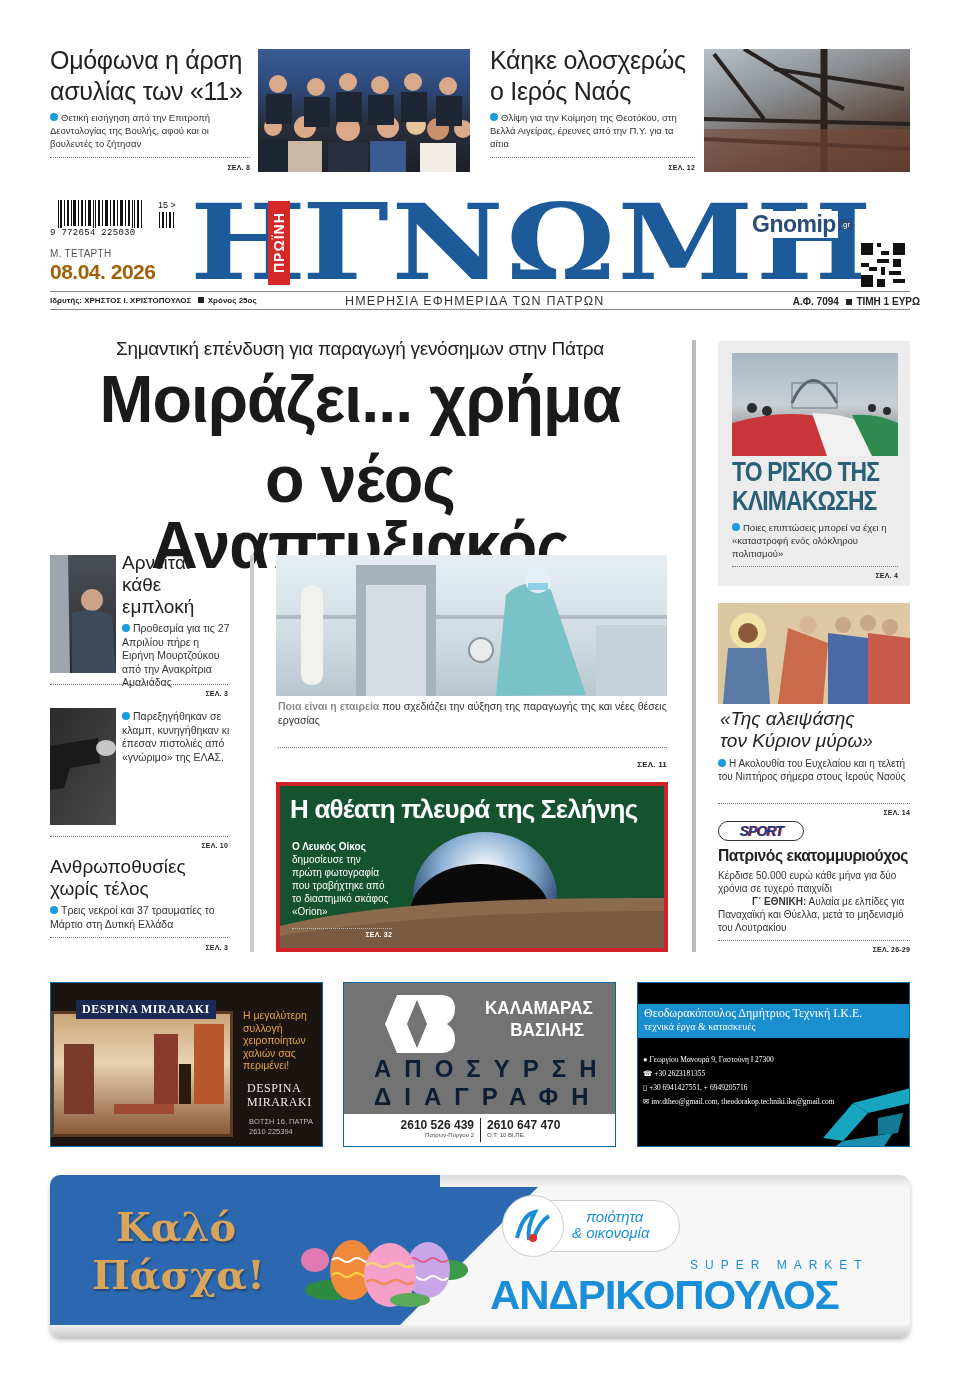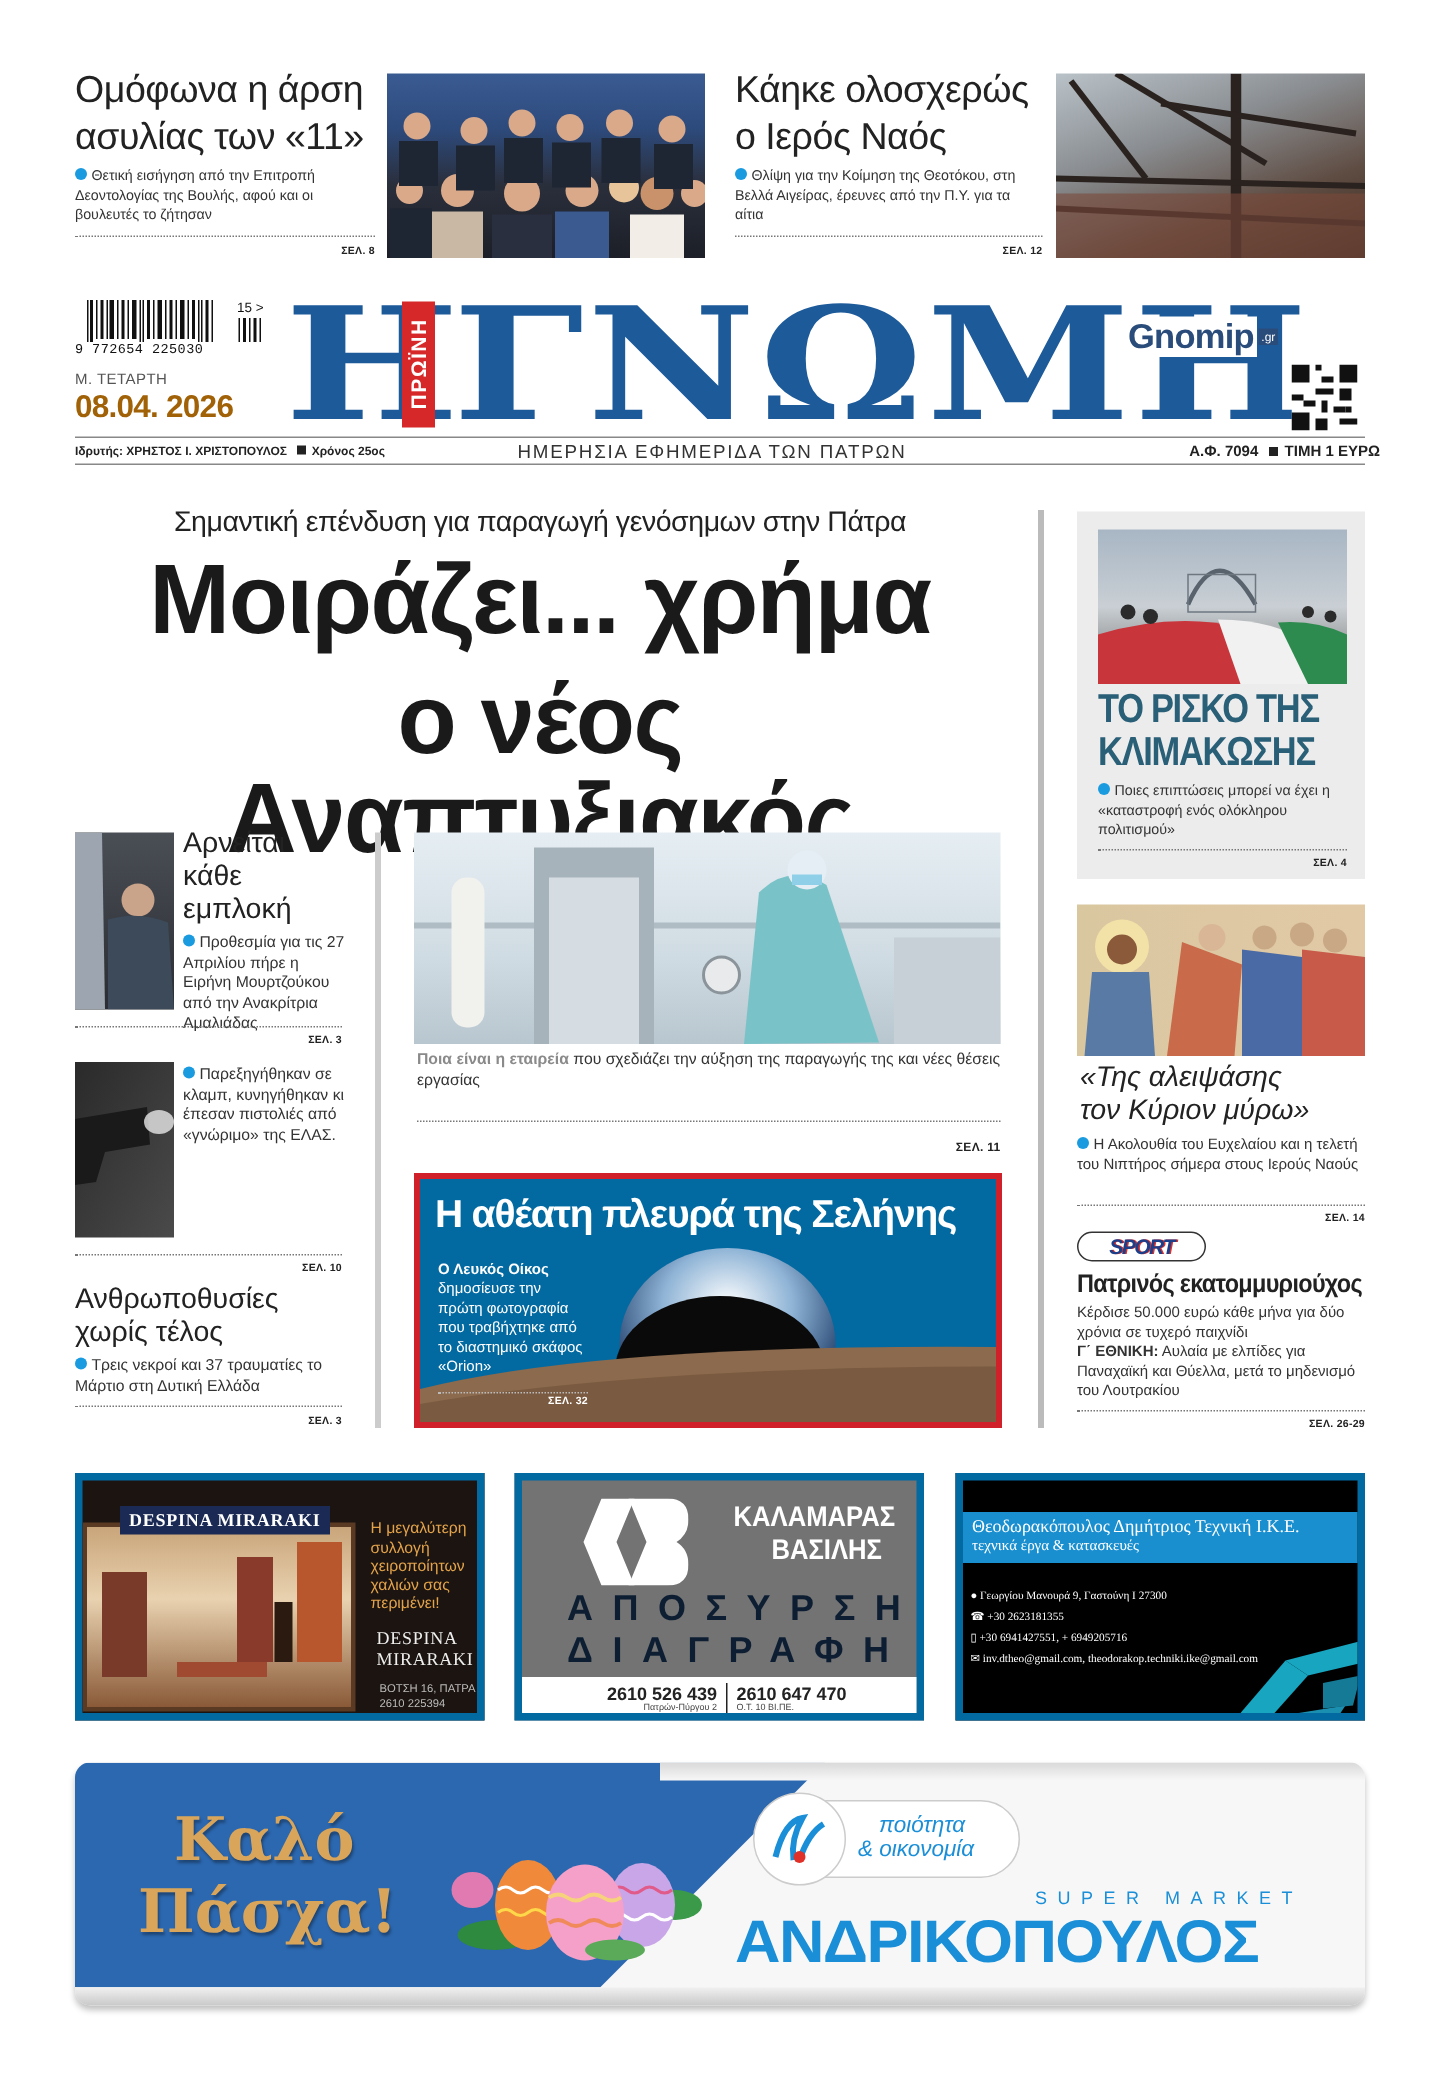--- a/index.html
+++ b/index.html
@@ -20,21 +20,21 @@
   .proini { background: #d62828; color: #fff; font-weight: bold; font-size: 14px; writing-mode: vertical-rl; transform: rotate(180deg); text-align: center; letter-spacing: 1px; display: flex; align-items: center; justify-content: center; }
 
   
   .kicker { font-size: 19px; color: #222; text-align: center; letter-spacing: -0.3px; }
   .headline { font-weight: bold; font-size: 66px; line-height: 66px; color: #1a1a1a; text-align: center; letter-spacing: -1px; transform: scaleX(0.98); }
 
   
   .side-title { font-size: 19px; line-height: 22px; color: #222; }
   .side-sub { font-size: 10.5px; line-height: 13.5px; color: #333; }
 
-  .ad { border: 5px solid #0369a1; overflow: hidden; }
+  .ad { border: 1px solid #0369a1; overflow: hidden; }
 </style>
 </head>
 <body>
 
 <div class="abs" style="left:50px; top:45px; width:200px; height:130px;">
   <div class="teaser-title">
     <div>Ομόφωνα η άρση</div>
     <div>ασυλίας των «11»</div>
   </div>
   <div class="teaser-sub" style="margin-top:4px;"><span class="dot"></span><span>Θετική εισήγηση από την Επιτροπή Δεοντολογίας της Βουλής, αφού και οι βουλευτές το ζήτησαν</span></div>
@@ -213,21 +213,21 @@
     <rect x="252" y="28" width="20" height="7" fill="#8fd0e8"></rect>
     <rect x="320" y="70" width="71" height="71" fill="#c6d0d6"></rect>
   </svg>
 </div>
 <div class="abs" style="left:278px; top:699px; width:390px; font-size:10.5px; line-height:14px; color:#333;">
   <span style="color:#8a8a8a; font-weight:bold;">Ποια είναι η εταιρεία</span><span> που σχεδιάζει την αύξηση της παραγωγής της και νέες θέσεις εργασίας</span>
 </div>
 <div class="dotted abs" style="left:278px; top:747px; width:389px;"></div>
 <div class="pg abs" style="left:600px; top:760px; width:67px; font-size:8px;">ΣΕΛ. 11</div>
 
-<div class="abs" style="left:276px; top:782px; width:392px; height:170px; border:4px solid #d0202a; background: #0369a1; overflow:hidden;">
+<div class="abs" style="left:276px; top:782px; width:392px; height:170px; border:4px solid #d0202a; background: #14532d; overflow:hidden;">
   <svg class="abs" style="left:0; top:0;" width="384" height="162" viewBox="0 0 384 162">
     <defs>
       <radialGradient id="earth" cx="0.5" cy="0.3" r="0.6">
         <stop offset="0" stop-color="#ffffff"></stop>
         <stop offset="0.5" stop-color="#8fb4d6"></stop>
         <stop offset="1" stop-color="#1c3a66"></stop>
       </radialGradient>
     </defs>
     <ellipse cx="205" cy="110" rx="72" ry="64" fill="url(#earth)"></ellipse>
     <ellipse cx="200" cy="128" rx="70" ry="50" fill="#0b0a0a"></ellipse>
@@ -327,21 +327,21 @@
 <div class="dotted abs" style="left:718px; top:803px; width:192px;"></div>
 <div class="pg abs" style="left:860px; top:809px; width:50px;">ΣΕΛ. 14</div>
 
 <div class="abs" style="left:718px; top:821px; width:86px; height:20px; border:1.5px solid #333; border-radius:10px; display:flex; align-items:center; justify-content:center;">
   <span style="font-weight:bold; font-style:italic; color:#1d3f8a; font-size:14px; letter-spacing:-1px; text-shadow: 1px 0 0 #e0302a;">SPORT</span>
 </div>
 <div class="abs" style="left:718px; top:846px; width:192px;">
   <div class="cond" style="font-size:17px; font-weight:bold; color:#222; letter-spacing:-0.5px; transform:scaleX(0.92); transform-origin:left top; white-space:nowrap;">Πατρινός εκατομμυριούχος</div>
   <div class="side-sub" style="margin-top:3px; font-size:10px; line-height:13px;">
     <span>Κέρδισε 50.000 ευρώ κάθε μήνα για δύο χρόνια σε τυχερό παιχνίδι</span><br>
-    <span style="font-weight:bold;">Γ΄ ΕΘΝΙΚΗ:</span><span> Αυλαία με ελπίδες για Παναχαϊκή και Θύελλα, μετά το μηδενισμό του Λουτρακίου</span>
+    <span style="font-weight:bold;margin-left:34px;">Γ΄ ΕΘΝΙΚΗ:</span><span> Αυλαία με ελπίδες για Παναχαϊκή και Θύελλα, μετά το μηδενισμό του Λουτρακίου</span>
   </div>
 </div>
 <div class="dotted abs" style="left:718px; top:940px; width:192px;"></div>
 <div class="pg abs" style="left:850px; top:946px; width:60px;">ΣΕΛ. 26-29</div>
 
 <div class="abs ad" style="left:50px; top:982px; width:273px; height:165px; background:#1b1410;">
   <div class="abs" style="left:0; top:28px; width:182px; height:126px; background: linear-gradient(180deg,#c9a57a 0%,#e9d2b0 40%,#8a5a38 100%); border:3px solid #5a3a22;">
     <svg width="176" height="120" viewBox="0 0 176 120">
       <rect x="10" y="30" width="30" height="70" fill="#7a3a2a"></rect>
       <rect x="100" y="20" width="24" height="70" fill="#8a3a2a"></rect>

